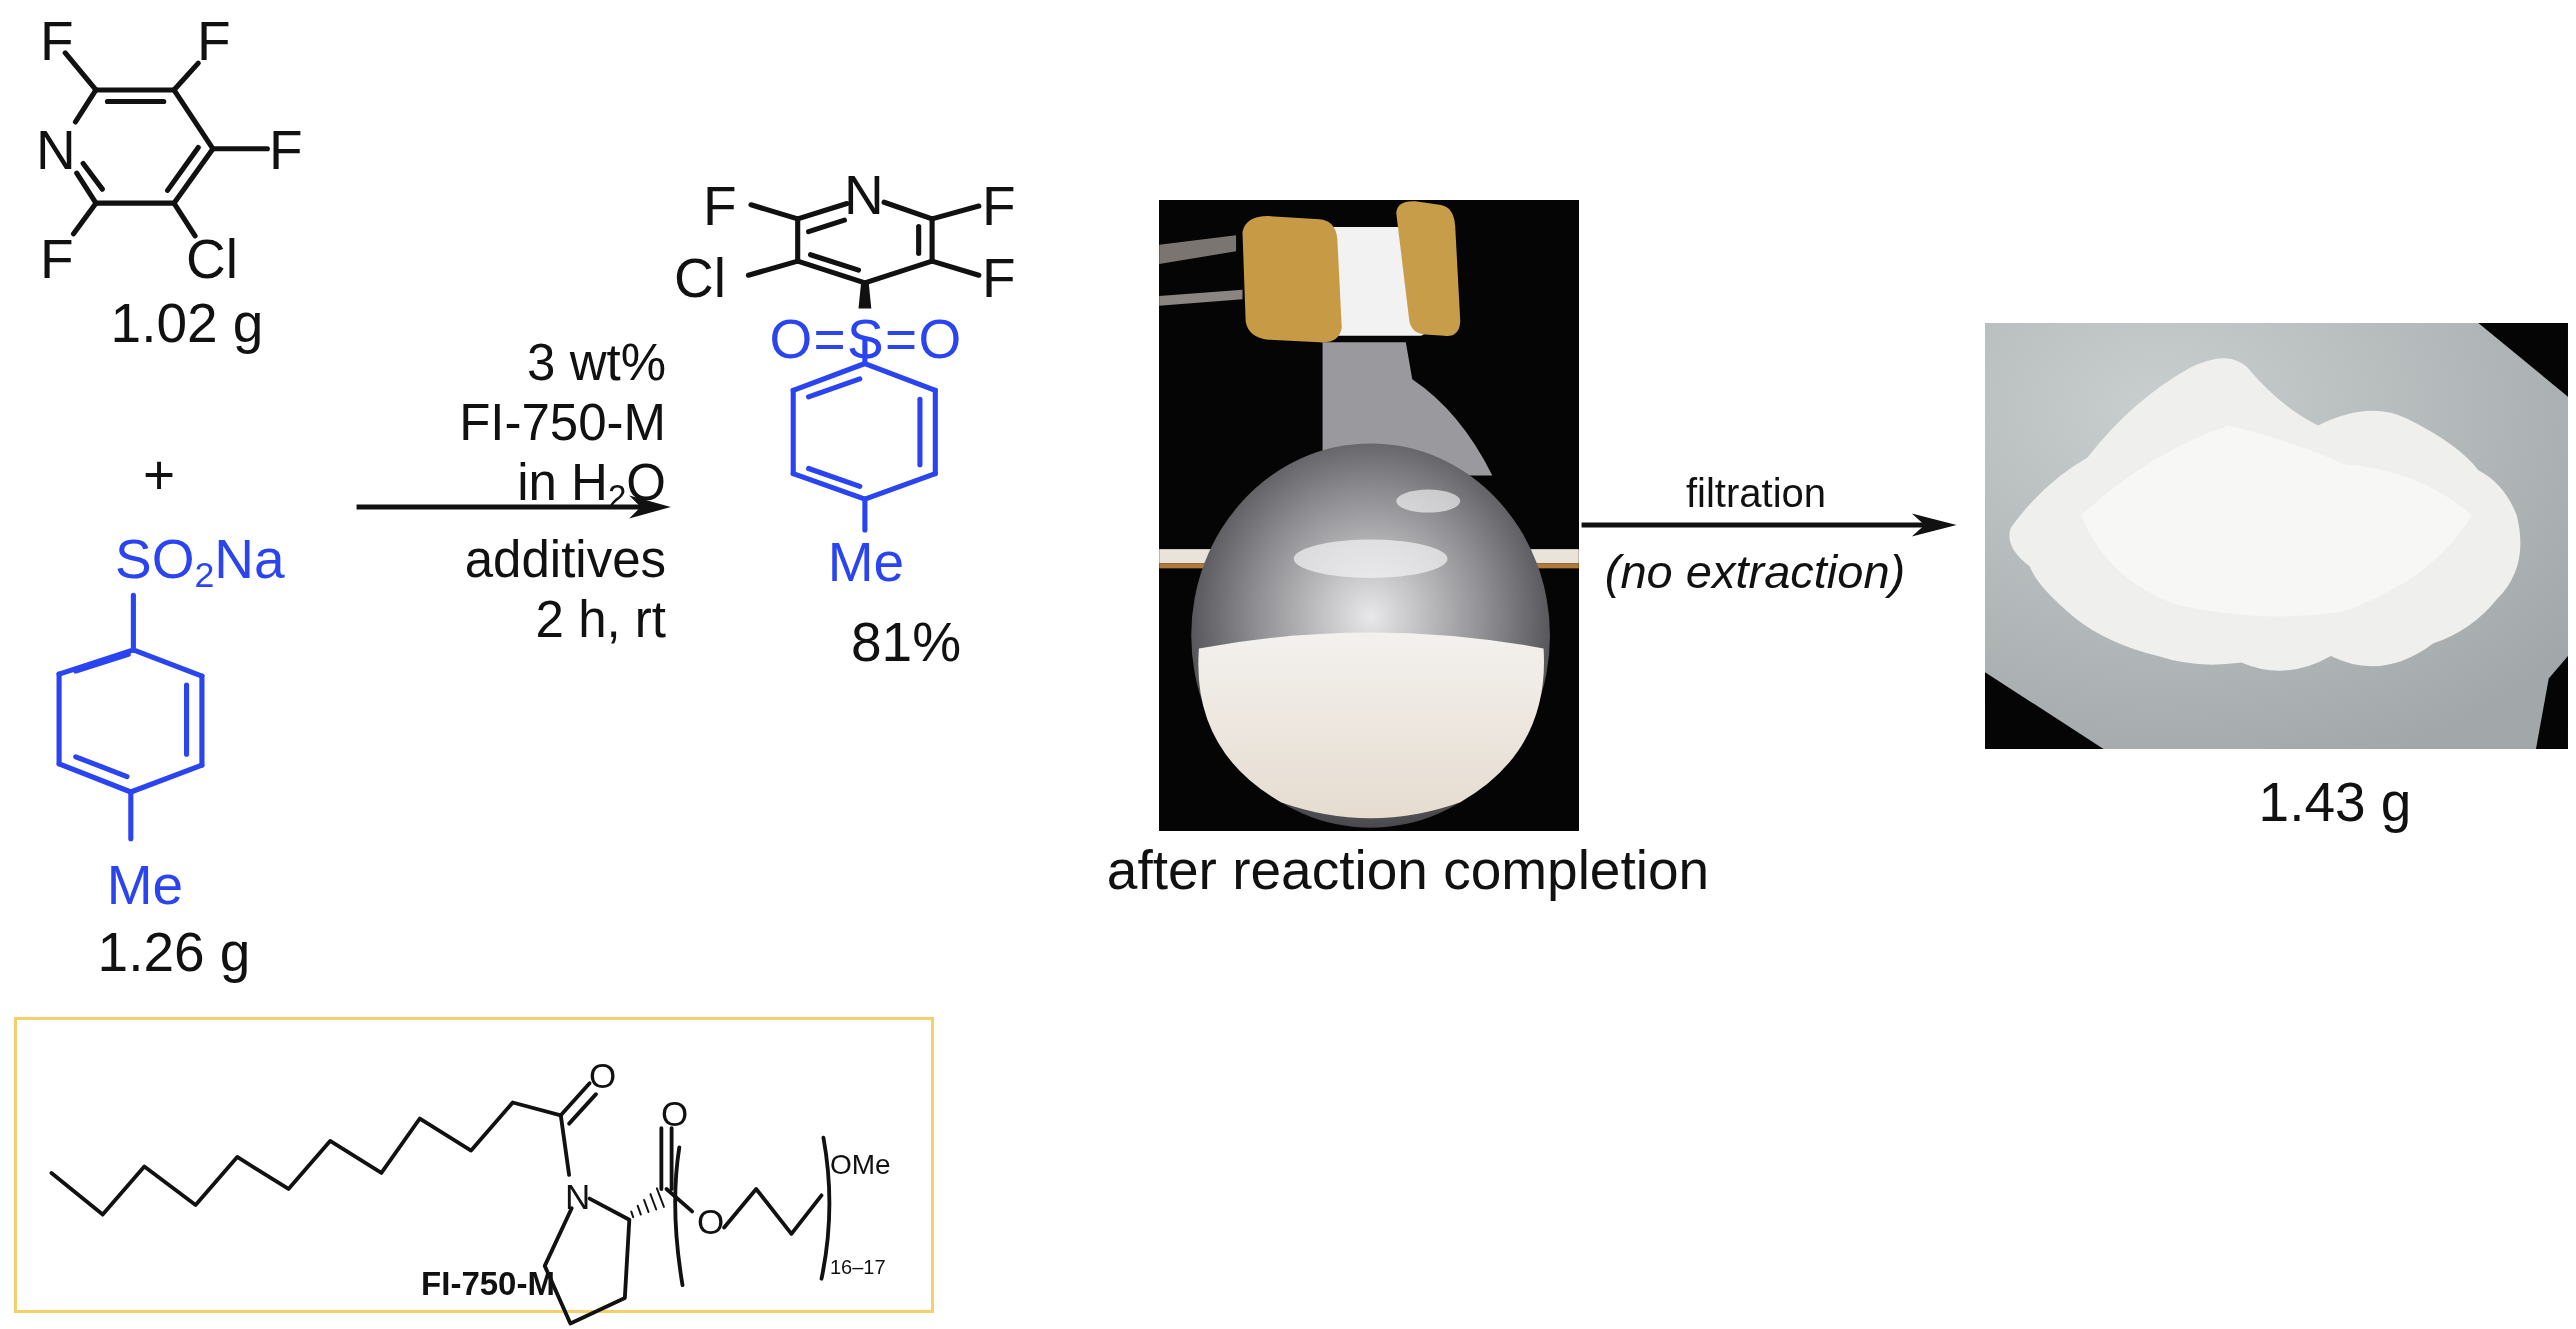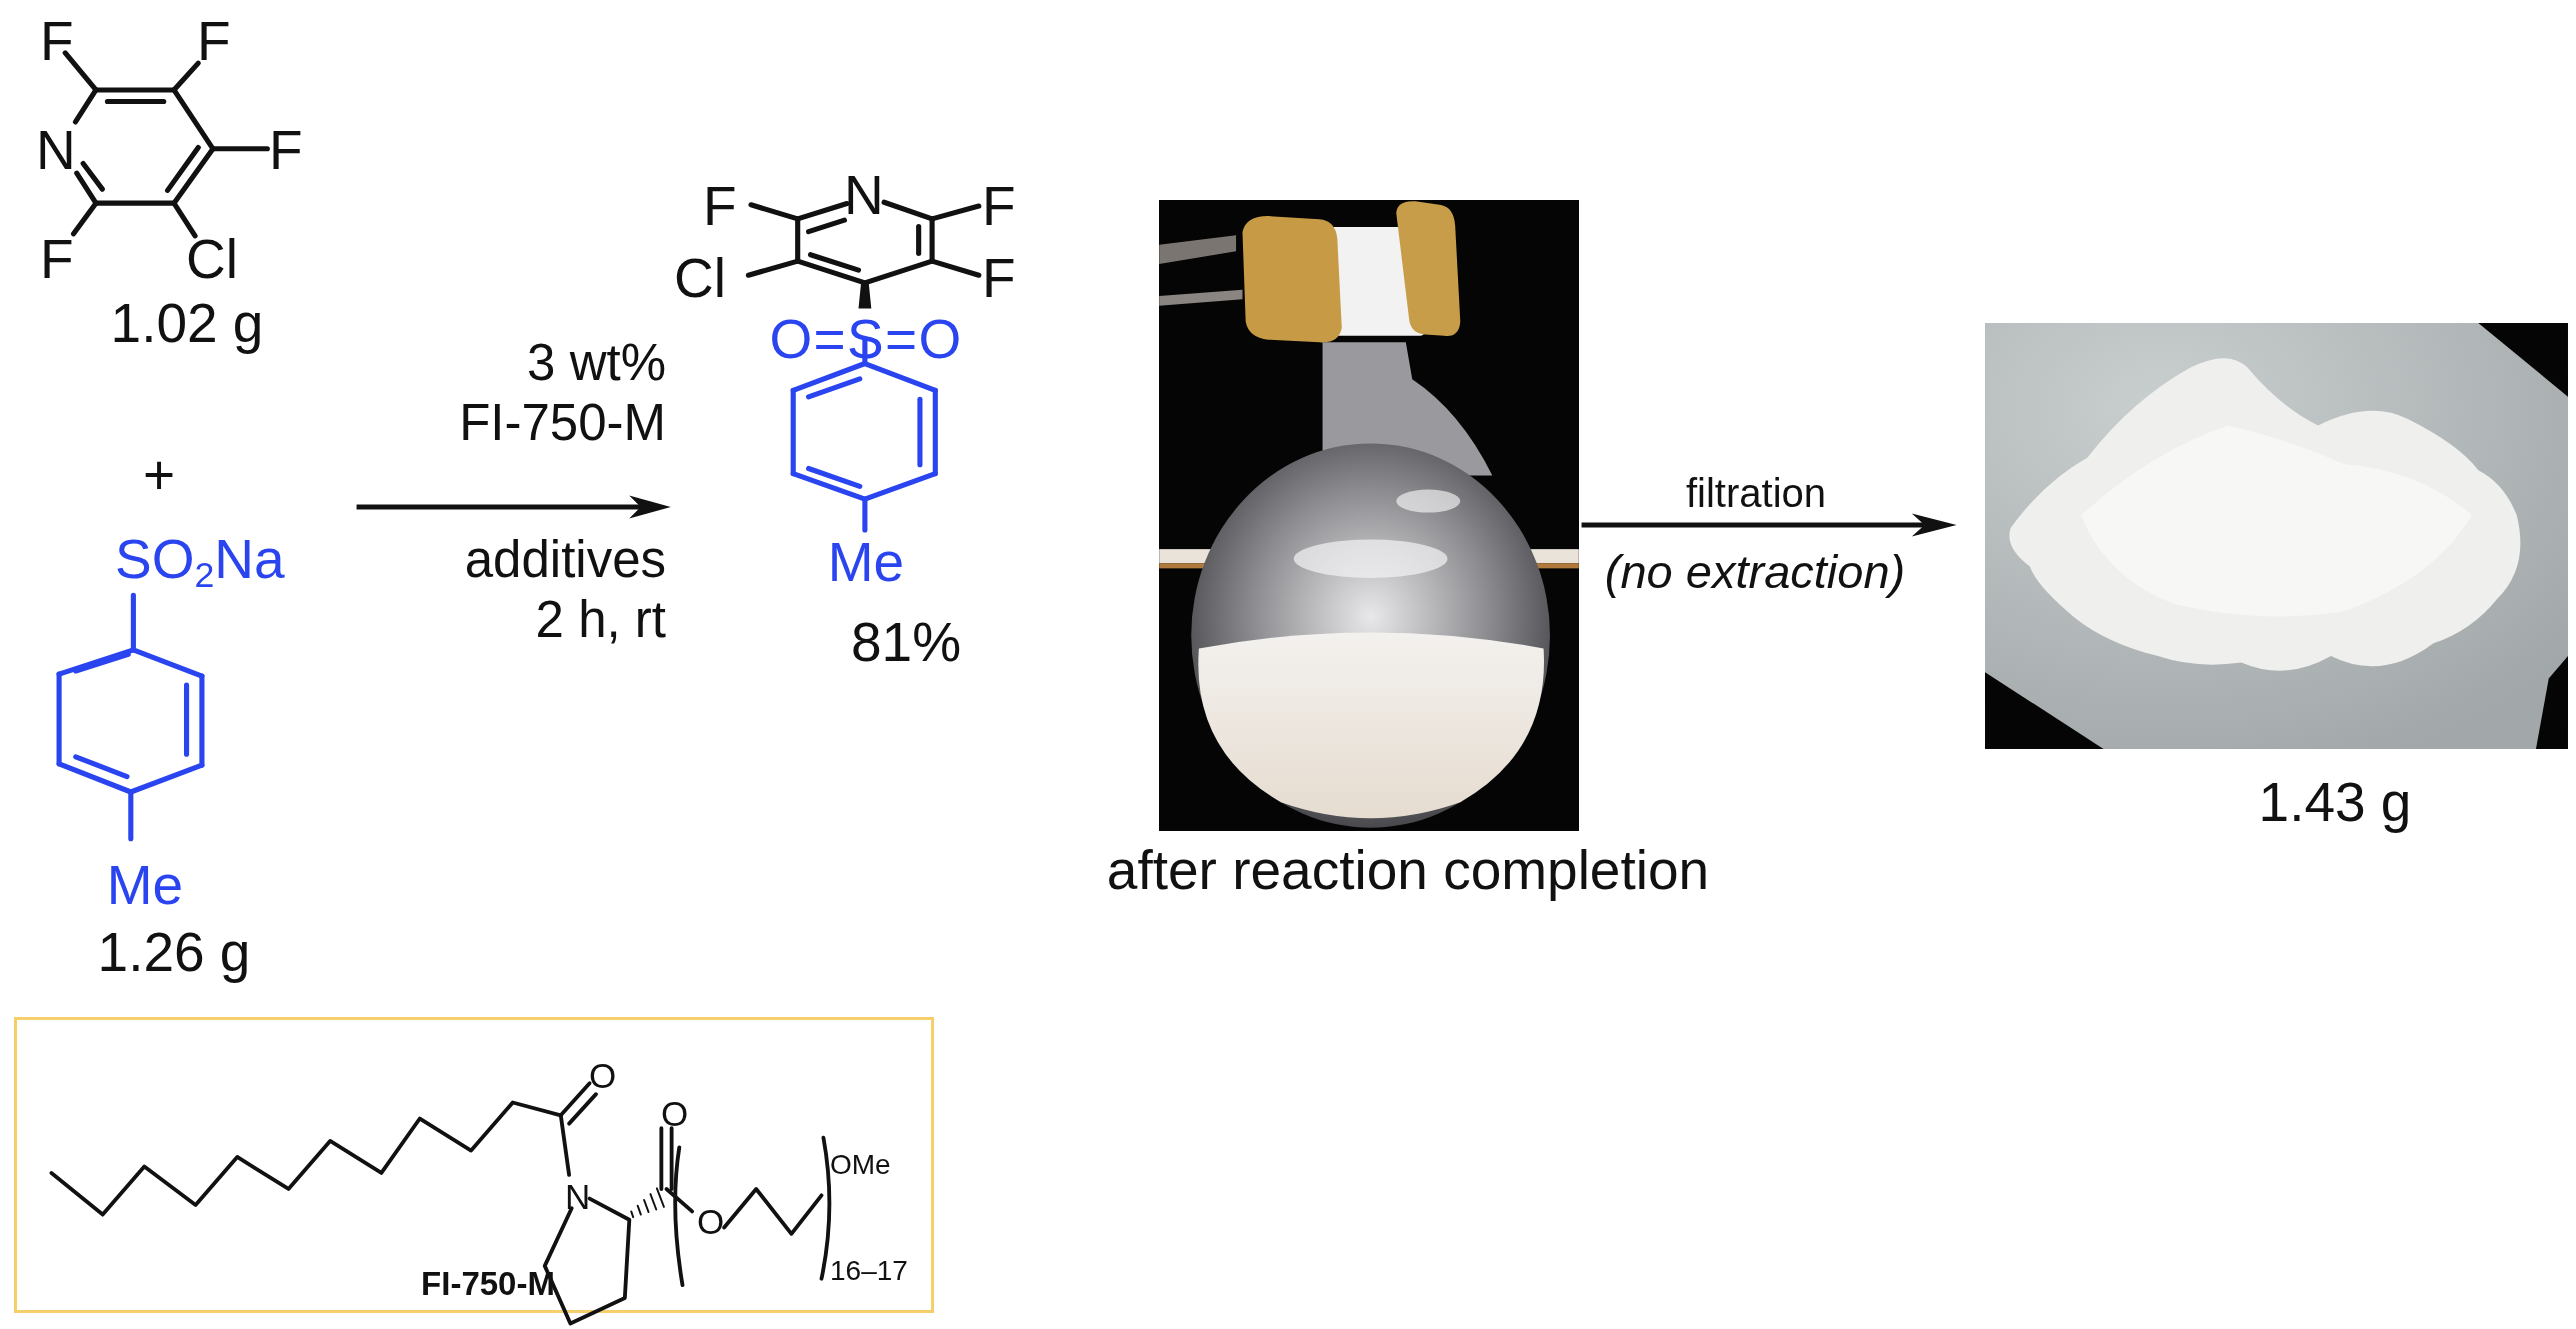--- a/index.html
+++ b/index.html
@@ -70,20 +70,21 @@
     </g>
   </svg>
   <span class="lbl blue center" style="left:145px;top:858px">Me</span>
   <span class="lbl center" style="left:174px;top:925px">1.26 g</span>
 </div>
 
 <div>
   <div class="cond" style="left:359px;top:333px;width:307px">
     <div>3 wt%</div>
     <div>FI-750-M</div>
+    <div><span>in H</span><sub>2</sub><span>O</span></div>
   </div>
   <svg class="mol" width="320" height="26" style="left:354px;top:494px" viewBox="0 0 500 40">
     <line x1="4" y1="20" x2="450" y2="20" stroke="#111" stroke-width="8"></line>
     <polygon points="430,2 495,20 430,38 448,20" fill="#111"></polygon>
   </svg>
   <div class="cond" style="left:359px;top:530px;width:307px">
     <div>additives</div>
     <div>2 h, rt</div>
   </div>
 </div>
@@ -230,16 +231,16 @@
 
       <path d="M1040 205 Q1025 300 1045 420"></path>
       <path d="M1265 190 Q1285 300 1262 410"></path>
     </g>
   </svg>
   <span class="lbl" style="left:572px;top:38px;font-size:35px">O</span>
   <span class="lbl" style="left:644px;top:76px;font-size:35px">O</span>
   <span class="lbl" style="left:680px;top:184px;font-size:35px">O</span>
   <span class="lbl" style="left:548px;top:159px;font-size:35px">N</span>
   <span class="lbl" style="left:813px;top:131px;font-size:28px">OMe</span>
-  <span class="lbl" style="left:813px;top:237px;font-size:28px">16–17</span>
+  <span class="lbl" style="left:813px;top:237px;font-size:20px">16–17</span>
   <span class="lbl center bold" style="left:471px;top:247px;font-size:33px">FI-750-M</span>
 </div>
 
 
 </body></html>

